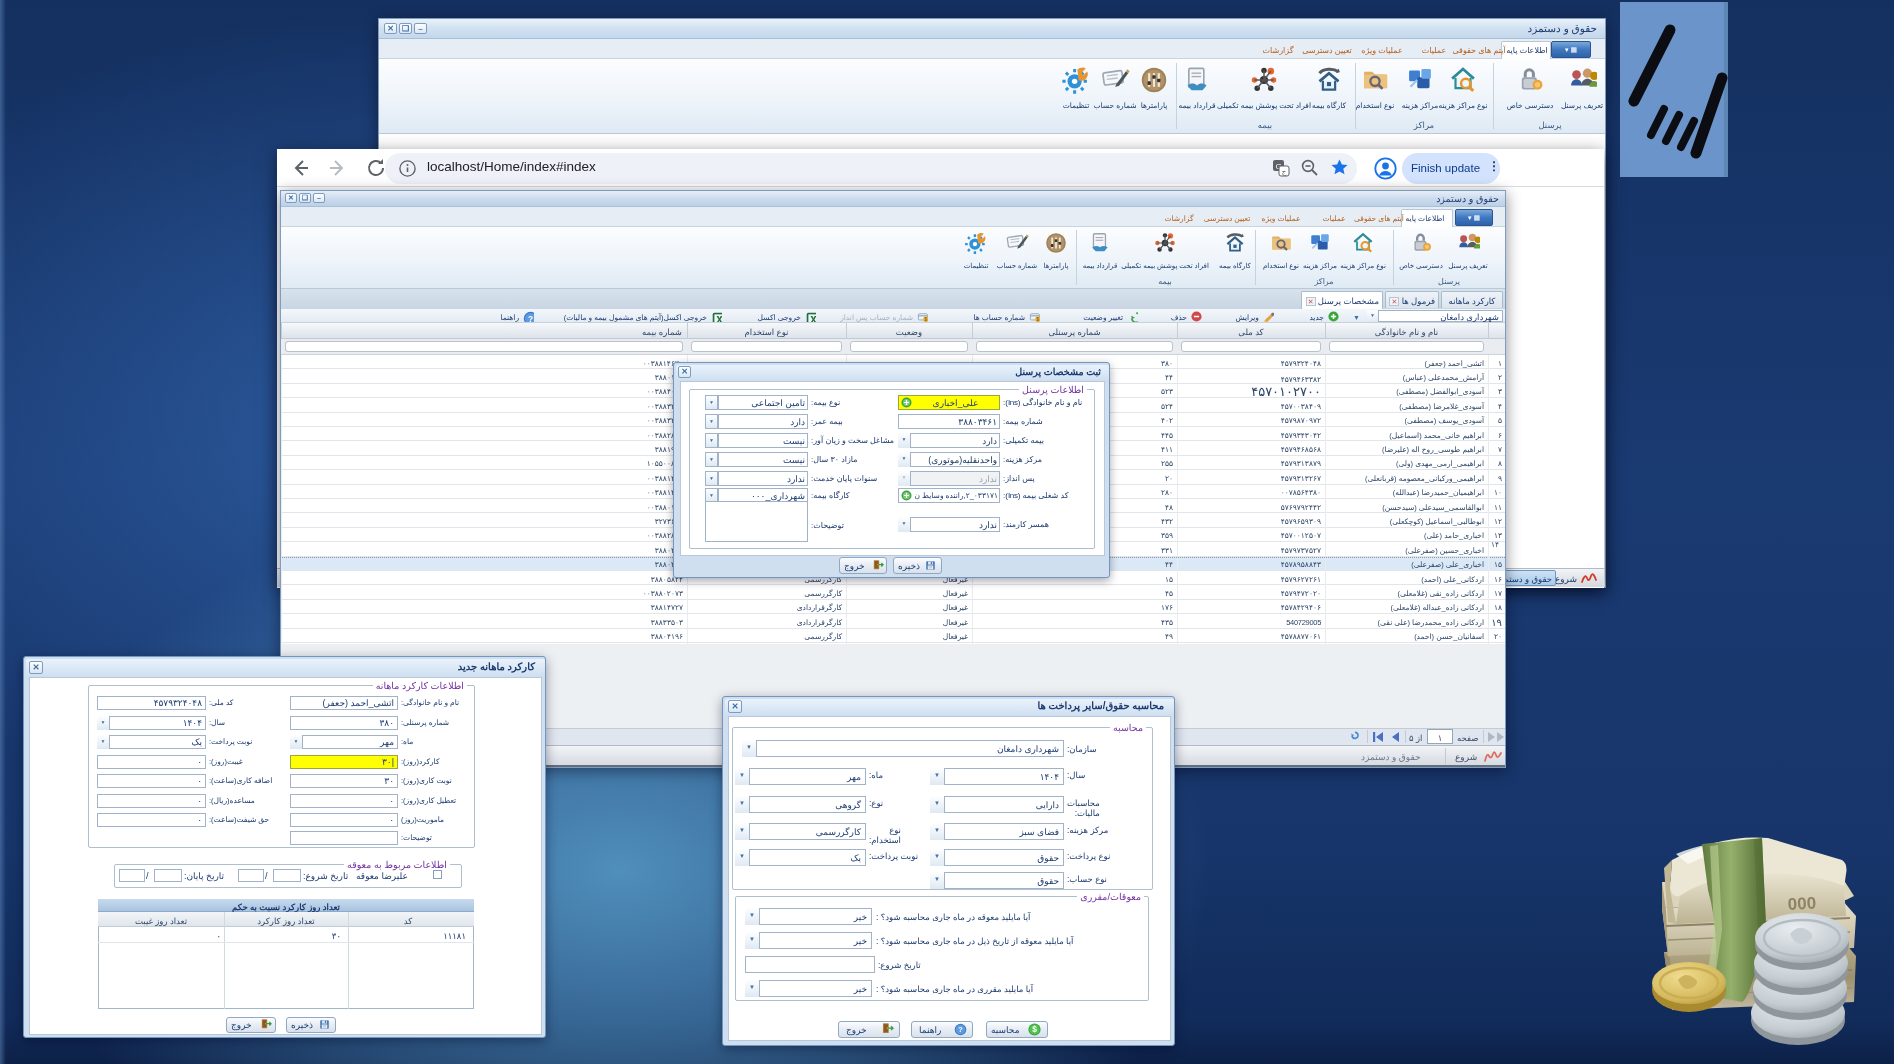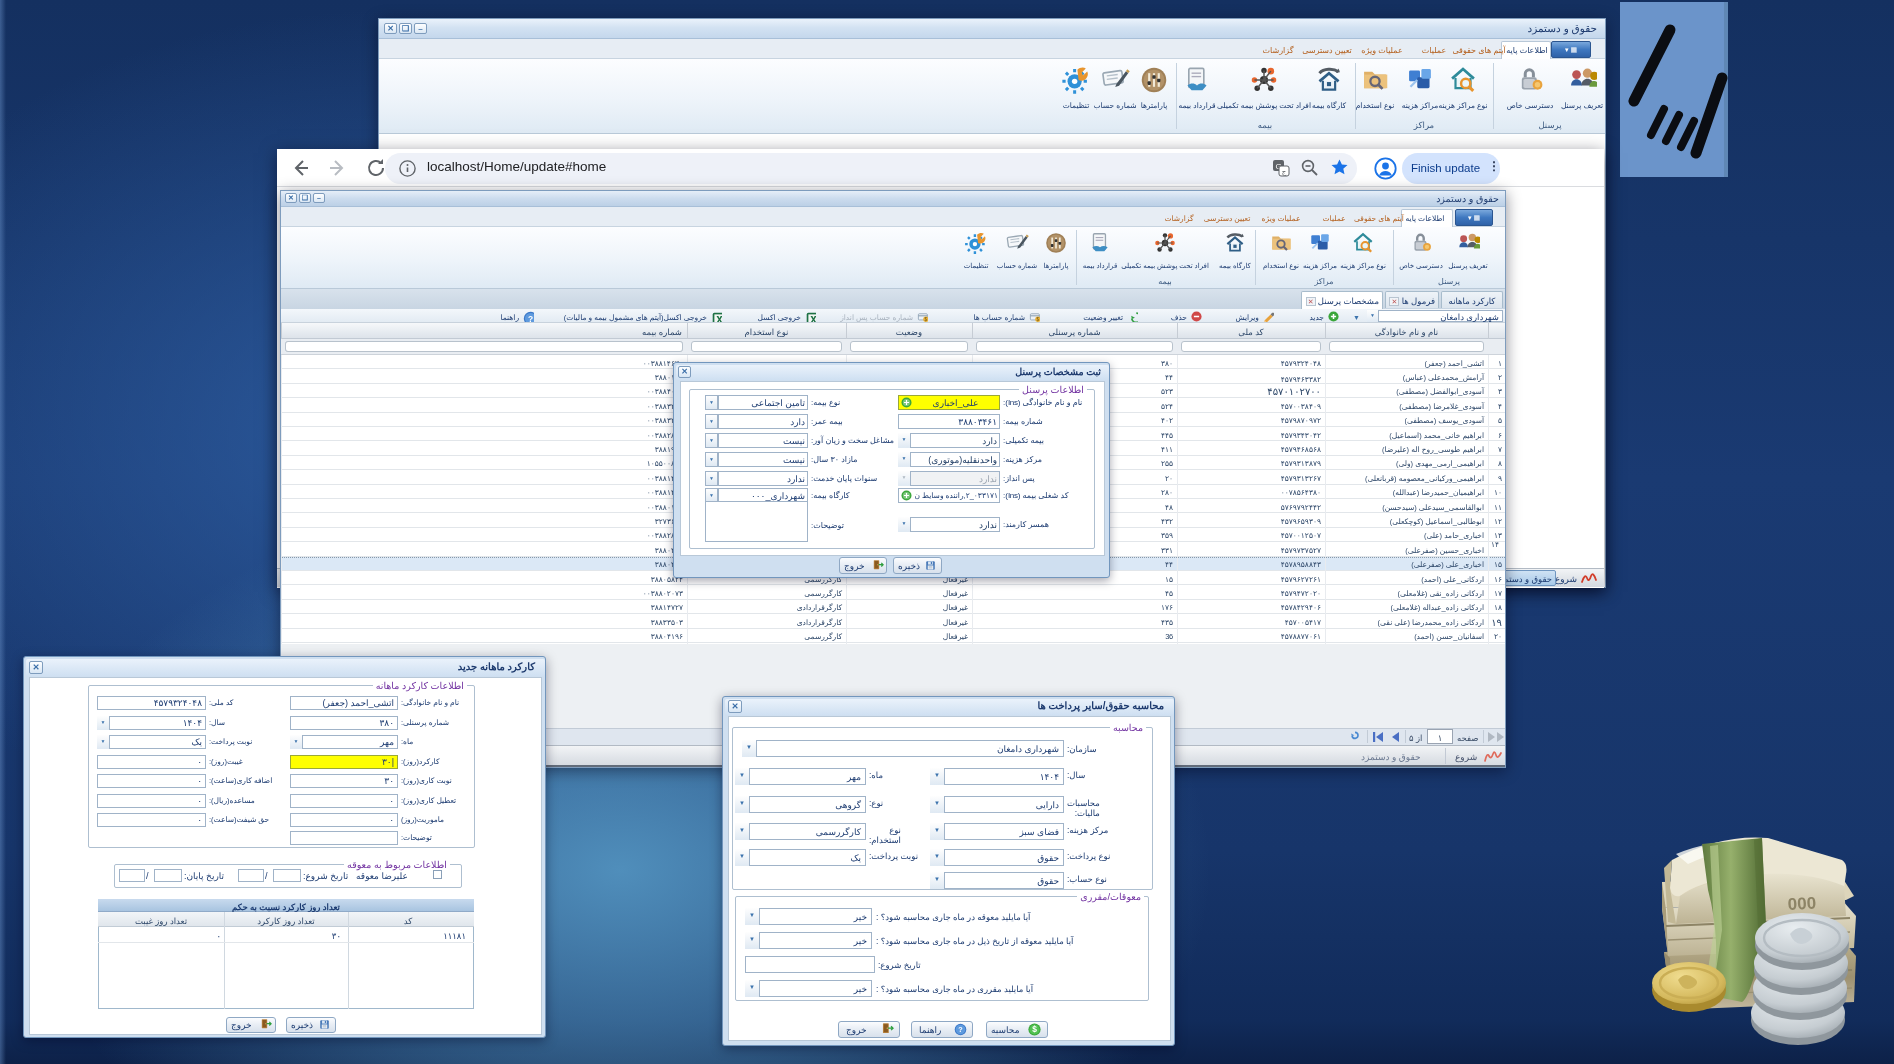--- a/index.html
+++ b/index.html
@@ -254,21 +254,21 @@
 <svg class="abs" style="left:88px;top:8px" width="22" height="22" viewBox="0 0 22 22">
       <path d="M18 11a7 7 0 1 1-2-4.9" fill="none" stroke="#5f6368" stroke-width="2"></path>
       <path d="M18 2v5h-5z" fill="#5f6368"></path>
     </svg>
 <div class="abs" style="left:108px;top:4px;width:972px;height:31px;background:#eef1f8;border-radius:16px"></div>
 <svg class="abs" style="left:122px;top:11px" width="17" height="17" viewBox="0 0 17 17">
       <circle cx="8.5" cy="8.5" r="7.6" fill="none" stroke="#5f6368" stroke-width="1.4"></circle>
       <line x1="8.5" y1="7.5" x2="8.5" y2="12" stroke="#5f6368" stroke-width="1.6"></line>
       <circle cx="8.5" cy="5" r="1" fill="#5f6368"></circle>
     </svg>
-<div class="abs" style="left:150px;top:10px;font-size:13.5px;color:#202124">localhost/Home/update#home</div>
+<div class="abs" style="left:150px;top:10px;font-size:13.5px;color:#202124">localhost/Home/index#index</div>
 <svg class="abs" style="left:995px;top:10px" width="18" height="18" viewBox="0 0 18 18">
       <rect x="1" y="1" width="11" height="11" rx="2" fill="#5f6368"></rect>
       <text x="6.5" y="9.8" text-anchor="middle" font-size="8" fill="#fff" font-family="Liberation Sans">G</text>
       <rect x="7" y="7" width="10" height="10" rx="2" fill="#fff" stroke="#5f6368"></rect>
       <text x="12" y="15" text-anchor="middle" font-size="7" fill="#5f6368" font-family="Liberation Sans">ج</text>
     </svg>
 <svg class="abs" style="left:1024px;top:10px" width="18" height="18" viewBox="0 0 18 18">
       <circle cx="7" cy="7" r="5.4" fill="none" stroke="#5f6368" stroke-width="1.6"></circle>
       <line x1="4.5" y1="7" x2="9.5" y2="7" stroke="#5f6368" stroke-width="1.6"></line>
       <line x1="11" y1="11" x2="16" y2="16" stroke="#5f6368" stroke-width="1.8"></line>
@@ -438,21 +438,21 @@
 <div class="lbl" style="left:4px;top:165.5px;width:398px;text-align:right;font-size:7.5px;color:#2c4668">۰۰۳۸۸۱۴۶۳۰</div>
 <div class="abs" style="left:0px;top:191.8px;width:1224px;height:1px;background:#e2e6ea"></div>
 <div class="lbl" style="left:1207px;top:179.9px;width:14px;text-align:right;font-size:7.5px;color:#2c4668">۲</div>
 <div class="lbl" style="left:1044px;top:179.9px;width:159px;text-align:right;font-size:7.5px;color:#2c4668">آرامش_محمدعلی (عباس)</div>
 <div class="lbl" style="left:896px;top:182px;width:144px;text-align:right;font-size:7.5px;color:#2c4668">۴۵۷۹۴۶۳۳۸۲</div>
 <div class="lbl" style="left:691px;top:179.9px;width:201px;text-align:right;font-size:7.5px;color:#2c4668">۴۴</div>
 <div class="lbl" style="left:4px;top:179.9px;width:398px;text-align:right;font-size:7.5px;color:#2c4668">۳۸۸۰۱۰۱</div>
 <div class="abs" style="left:0px;top:206.20000000000002px;width:1224px;height:1px;background:#e2e6ea"></div>
 <div class="lbl" style="left:1207px;top:194.3px;width:14px;text-align:right;font-size:7.5px;color:#2c4668">۳</div>
 <div class="lbl" style="left:1044px;top:194.3px;width:159px;text-align:right;font-size:7.5px;color:#2c4668">آسودی_ابوالفضل (مصطفی)</div>
-<div class="lbl" style="left:896px;top:194.3px;width:144px;font-size:10px;color:#2c4668">۴۵۷۰۱۰۲۷۰۰</div>
+<div class="lbl" style="left:896px;top:194.3px;width:144px;font-size:13px;color:#2c4668">۴۵۷۰۱۰۲۷۰۰</div>
 <div class="lbl" style="left:691px;top:194.3px;width:201px;text-align:right;font-size:7.5px;color:#2c4668">۵۲۳</div>
 <div class="lbl" style="left:4px;top:194.3px;width:398px;text-align:right;font-size:7.5px;color:#2c4668">۰۰۳۸۸۴۰۷۸</div>
 <div class="abs" style="left:0px;top:220.6px;width:1224px;height:1px;background:#e2e6ea"></div>
 <div class="lbl" style="left:1207px;top:208.7px;width:14px;text-align:right;font-size:7.5px;color:#2c4668">۴</div>
 <div class="lbl" style="left:1044px;top:208.7px;width:159px;text-align:right;font-size:7.5px;color:#2c4668">آسودی_غلامرضا (مصطفی)</div>
 <div class="lbl" style="left:896px;top:208.7px;width:144px;text-align:right;font-size:7.5px;color:#2c4668">۴۵۷۰۰۳۸۴۰۹</div>
 <div class="lbl" style="left:691px;top:208.7px;width:201px;text-align:right;font-size:7.5px;color:#2c4668">۵۲۴</div>
 <div class="lbl" style="left:4px;top:208.7px;width:398px;text-align:right;font-size:7.5px;color:#2c4668">۰۰۳۸۸۳۲۲۱</div>
 <div class="abs" style="left:0px;top:235.0px;width:1224px;height:1px;background:#e2e6ea"></div>
 <div class="lbl" style="left:1207px;top:223.1px;width:14px;text-align:right;font-size:7.5px;color:#2c4668">۵</div>
@@ -541,30 +541,30 @@
 <div class="lbl" style="left:1207px;top:410.3px;width:14px;text-align:right;font-size:7.5px;color:#2c4668">۱۸</div>
 <div class="lbl" style="left:1044px;top:410.3px;width:159px;text-align:right;font-size:7.5px;color:#2c4668">اردکانی زاده_عبداله (غلامعلی)</div>
 <div class="lbl" style="left:896px;top:410.3px;width:144px;text-align:right;font-size:7.5px;color:#2c4668">۴۵۷۸۴۲۹۴۰۶</div>
 <div class="lbl" style="left:691px;top:410.3px;width:201px;text-align:right;font-size:7.5px;color:#2c4668">۱۷۶</div>
 <div class="lbl" style="left:565px;top:410.3px;width:122px;text-align:right;font-size:7.5px;color:#2c4668">غیرفعال</div>
 <div class="lbl" style="left:406px;top:410.3px;width:155px;text-align:right;font-size:7.5px;color:#2c4668">کارگرقراردادی</div>
 <div class="lbl" style="left:4px;top:410.3px;width:398px;text-align:right;font-size:7.5px;color:#2c4668">۳۸۸۱۴۷۲۷</div>
 <div class="abs" style="left:0px;top:436.59999999999997px;width:1224px;height:1px;background:#e2e6ea"></div>
 <div class="lbl" style="left:1207px;top:424.7px;width:14px;text-align:right;font-size:10px;color:#2c4668">۱۹</div>
 <div class="lbl" style="left:1044px;top:424.7px;width:159px;text-align:right;font-size:7.5px;color:#2c4668">اردکانی زاده_محمدرضا (علی نقی)</div>
-<div class="lbl" style="left:896px;top:424.7px;width:144px;text-align:right;font-size:7.5px;color:#2c4668">۴۵۷۰۰۵۴۱۷</div>
+<div class="lbl" style="left:896px;top:424.7px;width:144px;text-align:right;font-size:7.5px;color:#2c4668">540729005</div>
 <div class="lbl" style="left:691px;top:424.7px;width:201px;text-align:right;font-size:7.5px;color:#2c4668">۴۳۵</div>
 <div class="lbl" style="left:565px;top:424.7px;width:122px;text-align:right;font-size:7.5px;color:#2c4668">غیرفعال</div>
 <div class="lbl" style="left:406px;top:424.7px;width:155px;text-align:right;font-size:7.5px;color:#2c4668">کارگرقراردادی</div>
 <div class="lbl" style="left:4px;top:424.7px;width:398px;text-align:right;font-size:7.5px;color:#2c4668">۳۸۸۳۳۵۰۳</div>
 <div class="abs" style="left:0px;top:451.0px;width:1224px;height:1px;background:#e2e6ea"></div>
 <div class="lbl" style="left:1207px;top:439.1px;width:14px;text-align:right;font-size:7.5px;color:#2c4668">۲۰</div>
 <div class="lbl" style="left:1044px;top:439.1px;width:159px;text-align:right;font-size:7.5px;color:#2c4668">اسفانیان_حسن (احمد)</div>
 <div class="lbl" style="left:896px;top:439.1px;width:144px;text-align:right;font-size:7.5px;color:#2c4668">۴۵۷۸۸۷۷۰۶۱</div>
-<div class="lbl" style="left:691px;top:439.1px;width:201px;text-align:right;font-size:7.5px;color:#2c4668">36</div>
+<div class="lbl" style="left:691px;top:439.1px;width:201px;text-align:right;font-size:7.5px;color:#2c4668">۴۹</div>
 <div class="lbl" style="left:565px;top:439.1px;width:122px;text-align:right;font-size:7.5px;color:#2c4668">غیرفعال</div>
 <div class="lbl" style="left:406px;top:439.1px;width:155px;text-align:right;font-size:7.5px;color:#2c4668">کارگررسمی</div>
 <div class="lbl" style="left:4px;top:439.1px;width:398px;text-align:right;font-size:7.5px;color:#2c4668">۳۸۸۰۴۱۹۶</div>
 <div class="abs" style="left:1207px;top:164px;width:1px;height:289px;background:#e8ebEF"></div>
 <div class="abs" style="left:1044px;top:164px;width:1px;height:289px;background:#e8ebEF"></div>
 <div class="abs" style="left:896px;top:164px;width:1px;height:289px;background:#e8ebEF"></div>
 <div class="abs" style="left:691px;top:164px;width:1px;height:289px;background:#e8ebEF"></div>
 <div class="abs" style="left:565px;top:164px;width:1px;height:289px;background:#e8ebEF"></div>
 <div class="abs" style="left:406px;top:164px;width:1px;height:289px;background:#e8ebEF"></div>
 <div class="abs" style="left:0px;top:164px;width:1px;height:289px;background:#e8ebEF"></div>

